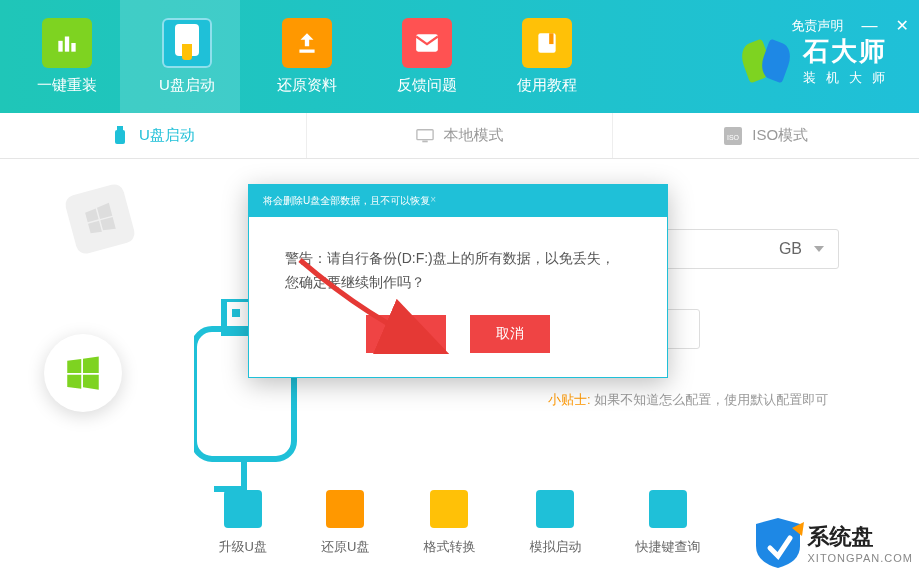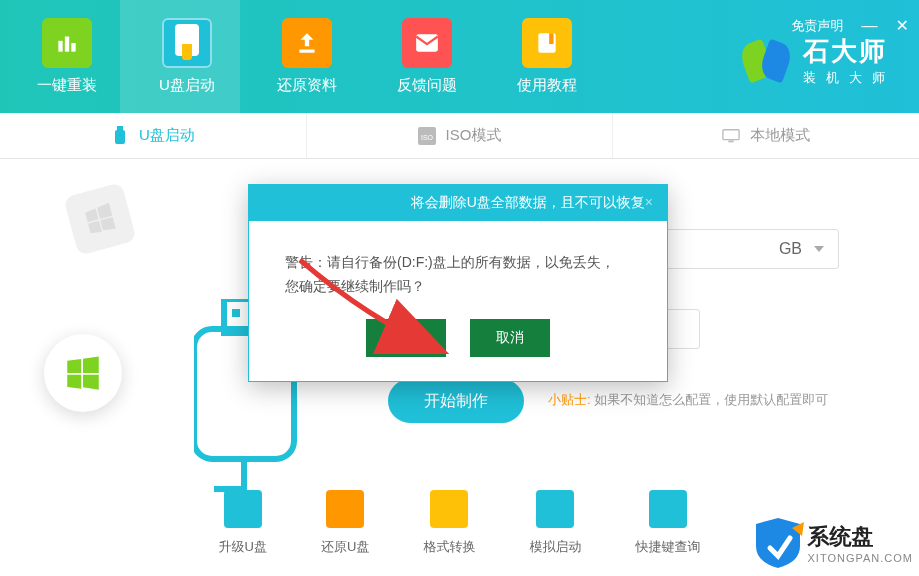--- a/index.html
+++ b/index.html
@@ -54,25 +54,25 @@
 .tip-label { color: #ff9800; }
 .tip-text { color: #999; }
 
 .bottom-tools { position: absolute; bottom: 20px; left: 0; right: 0; display: flex; justify-content: center; gap: 54px; }
 .tool { display: flex; flex-direction: column; align-items: center; gap: 10px; cursor: pointer; }
 .tool-icon { width: 38px; height: 38px; border-radius: 4px; }
 .tool-label { font-size: 13px; color: #666; }
 
 
 .modal { position: absolute; left: 248px; top: 184px; width: 420px; background: #fff; border: 1px solid #1fc0d8; box-shadow: 0 6px 24px rgba(0,0,0,0.25); z-index: 100; }
-.modal-header { background: #1fc0d8; color: #fff; padding: 9px 14px; font-size: 14px; display: flex; justify-content: flex-end; }
+.modal-header { background: #1fc0d8; color: #fff; padding: 9px 14px; font-size: 10px; display: flex; justify-content: flex-start; }
 .modal-close { cursor: pointer; opacity: 0.6; }
 .modal-body { padding: 30px 36px 8px; color: #555; font-size: 14px; line-height: 1.7; }
 .modal-footer { padding: 12px 0 24px; display: flex; justify-content: center; gap: 24px; }
-.modal-btn { width: 80px; height: 38px; background: #15803d; color: #fff; font-size: 14px; display: flex; align-items: center; justify-content: center; cursor: pointer; }
+.modal-btn { width: 80px; height: 38px; background: #ef4444; color: #fff; font-size: 14px; display: flex; align-items: center; justify-content: center; cursor: pointer; }
 
 .arrow { position: absolute; left: 290px; top: 250px; z-index: 101; pointer-events: none; }
 
 .watermark { position: absolute; right: 6px; bottom: 6px; display: flex; align-items: center; z-index: 200; }
 .wm-logo { width: 60px; height: 54px; position: relative; }
 .wm-text { display: flex; flex-direction: column; }
 .wm-cn { font-size: 22px; font-weight: bold; color: #222; }
 .wm-en { font-size: 11px; color: #888; letter-spacing: 1px; }
 
 .extra-box { position: absolute; left: 540px; top: 150px; width: 160px; height: 40px; border: 1px solid #ddd; border-radius: 3px; background:#fff; }
@@ -143,35 +143,35 @@
     <span class="mode-icon">
       <svg width="14" height="20" viewBox="0 0 14 20">
           <rect x="2" y="4" width="10" height="14" rx="2" fill="#1fc0d8"></rect>
           <rect x="4" y="0" width="6" height="5" fill="#1fc0d8"></rect>
         </svg>
     </span>
     <span>U盘启动</span>
   </div>
   <div class="mode-tab">
     <span class="mode-icon">
+      <svg width="20" height="16" viewBox="0 0 20 16">
+          <rect x="1" y="1" width="18" height="11" rx="1" fill="none" stroke="#bbb" stroke-width="1.5"></rect>
+          <rect x="7" y="13" width="6" height="2" fill="#bbb"></rect>
+        </svg>
+    </span>
+    <span>本地模式</span>
+  </div>
+  <div class="mode-tab">
+    <span class="mode-icon">
       <svg width="18" height="18" viewBox="0 0 18 18">
           <rect width="18" height="18" rx="2" fill="#bbb"></rect>
           <text x="9" y="13" font-size="7" fill="#fff" text-anchor="middle">ISO</text>
         </svg>
     </span>
     <span>ISO模式</span>
-  </div>
-  <div class="mode-tab">
-    <span class="mode-icon">
-      <svg width="20" height="16" viewBox="0 0 20 16">
-          <rect x="1" y="1" width="18" height="11" rx="1" fill="none" stroke="#bbb" stroke-width="1.5"></rect>
-          <rect x="7" y="13" width="6" height="2" fill="#bbb"></rect>
-        </svg>
-    </span>
-    <span>本地模式</span>
   </div>
 </div>
 
 <div class="content">
 
   <div class="illus">
     <div class="win-logo-float">
       <svg width="34" height="34" viewBox="0 0 24 24">
           <path d="M3 5l8-1v8H3zM12 3.8l9-1.3V12h-9zM3 13h8v8l-8-1zM12 13h9v8.5l-9-1.3z"></path>
         </svg>
@@ -191,23 +191,20 @@
   </div>
 
   <div class="form-area">
     <div class="dropdown">
       <span style="margin-left:auto; margin-right:24px;">GB</span>
     </div>
   </div>
 
   <div class="extra-box"></div>
 
-  <div class="start-btn">
-    <span>开始制作</span>
-  </div>
 
   <div class="tip">
     <span class="tip-label">小贴士:</span>
     <span class="tip-text">如果不知道怎么配置，使用默认配置即可</span>
   </div>
 
   <div class="bottom-tools">
     <div class="tool">
       <div class="tool-icon" style="background:#1fc0d8"></div>
       <span class="tool-label">升级U盘</span>

